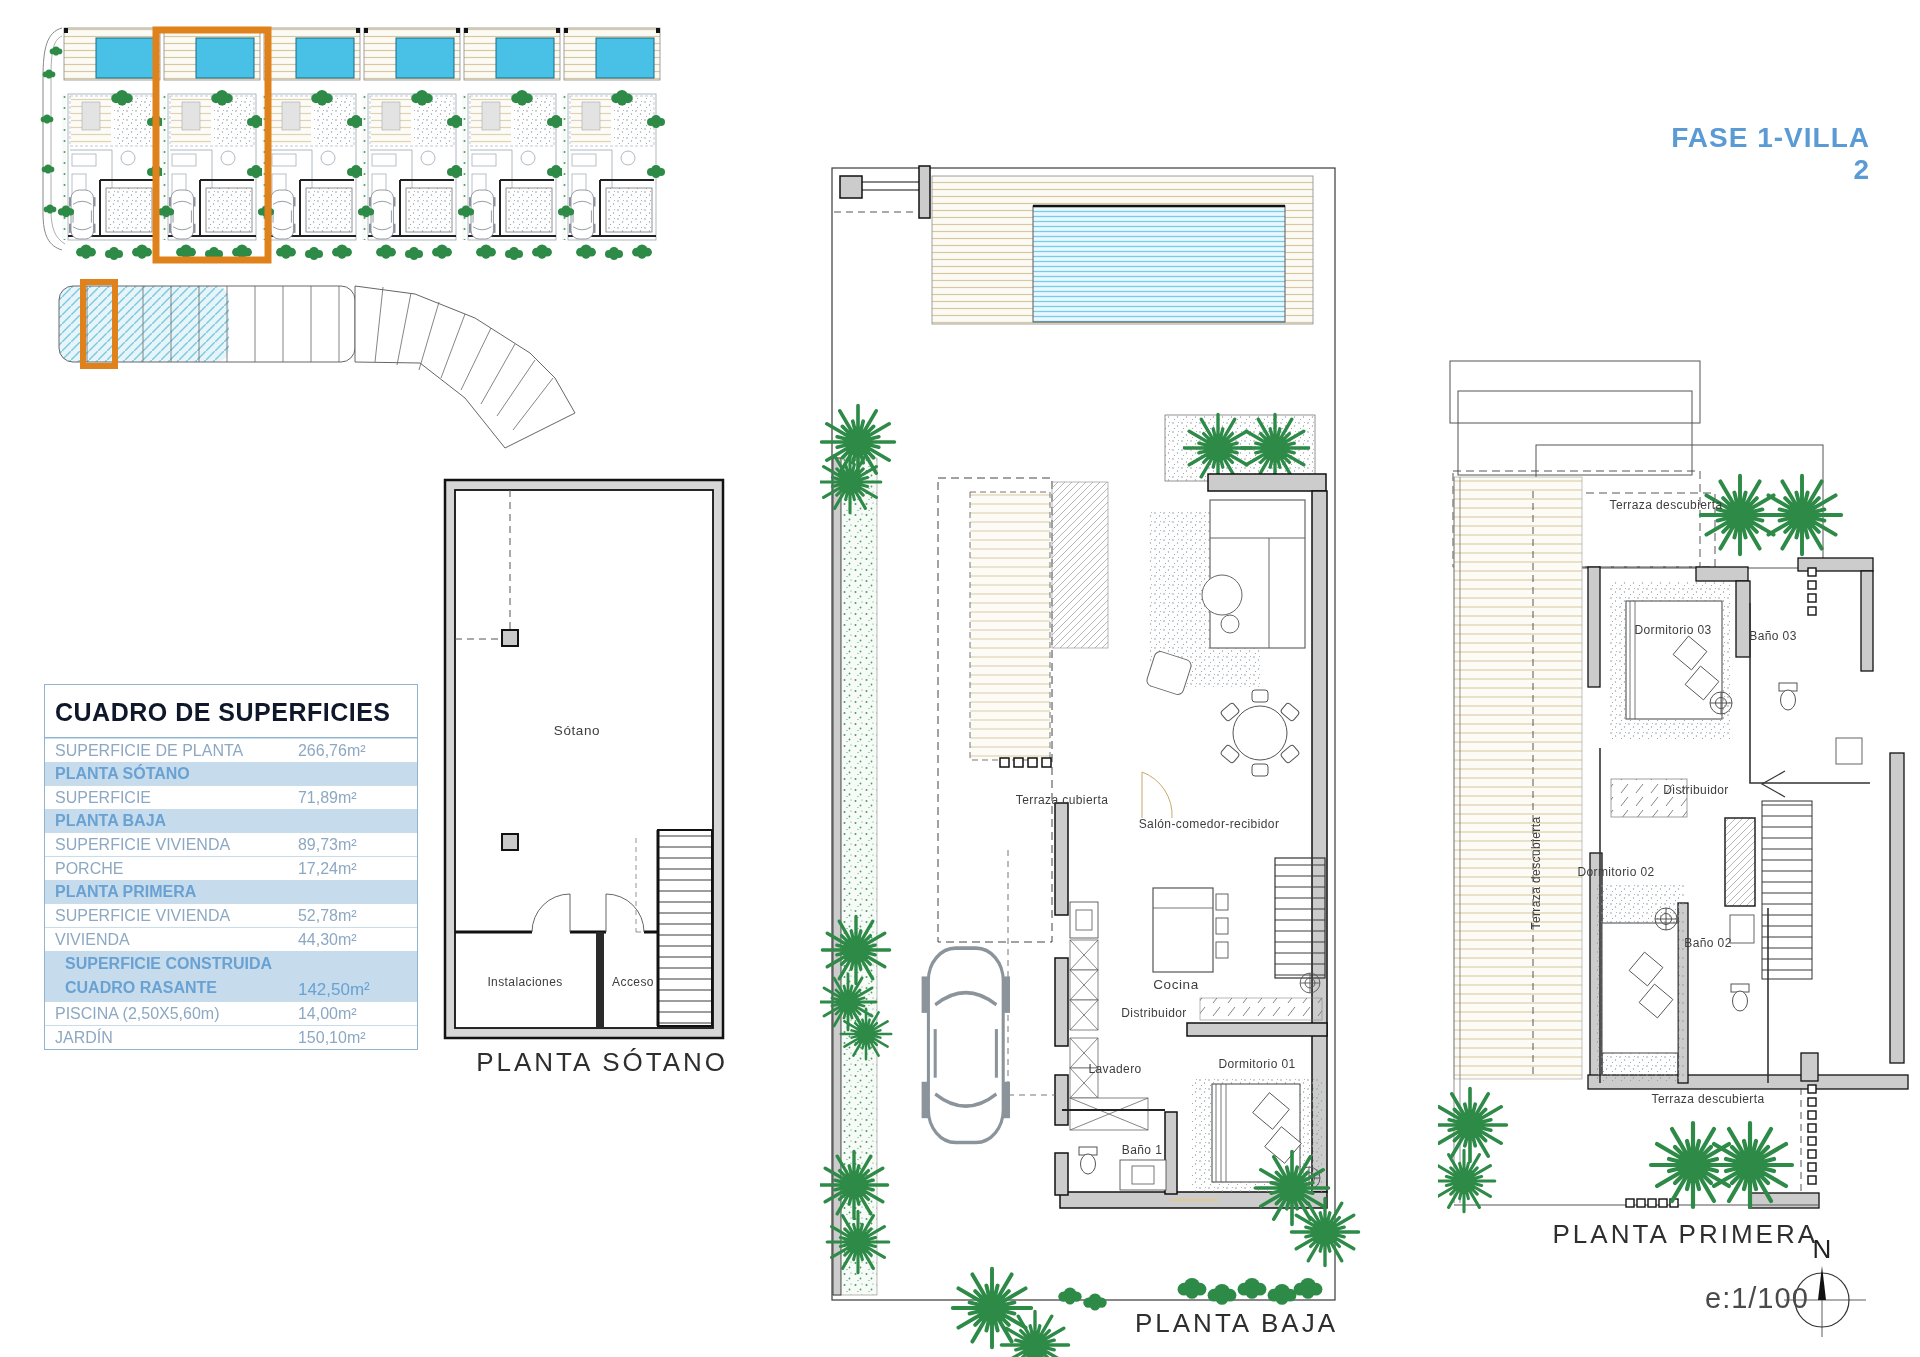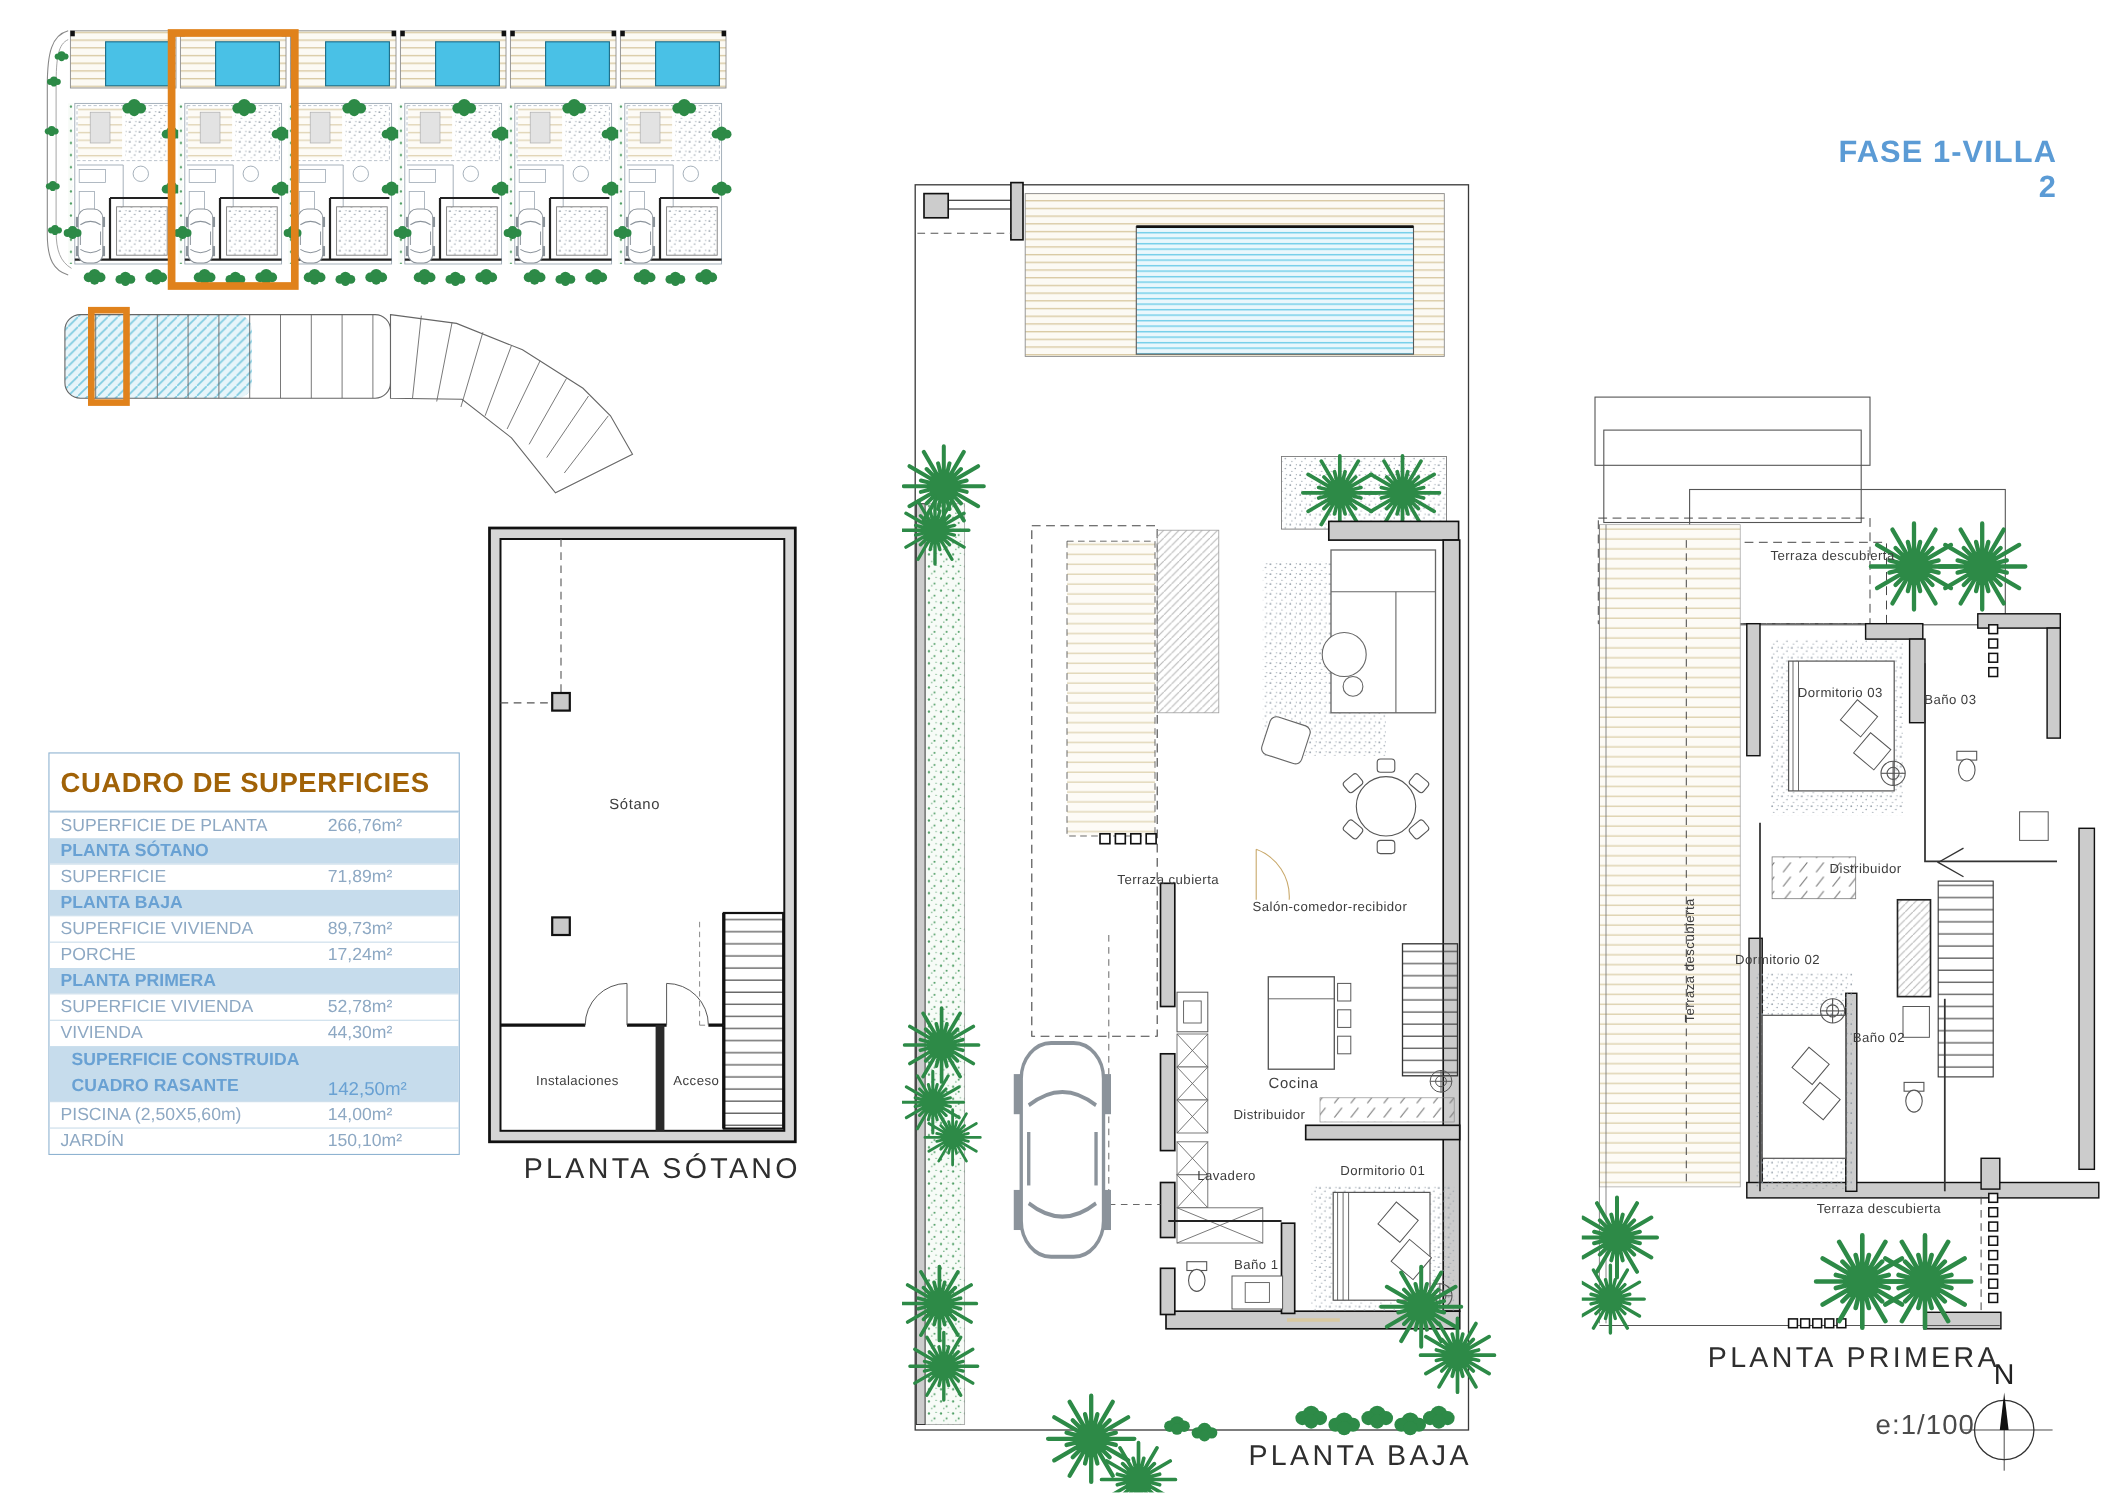--- a/index.html
+++ b/index.html
@@ -5,25 +5,25 @@
   html,body{margin:0;padding:0;background:#fff;}
   .page{position:relative;width:1920px;height:1357px;background:#ffffff;overflow:hidden;
         font-family:"Liberation Sans",sans-serif;}
   .abs{position:absolute;}
   svg text{font-family:"Liberation Sans",sans-serif;}
   .rlabel{font-size:13.5px;fill:#3d3d3d;letter-spacing:.6px;text-anchor:middle;}
   .rlabel-sm{font-size:12px;fill:#3d3d3d;letter-spacing:.4px;text-anchor:middle;}
   .ptitle{font-size:26px;fill:#2e2e2e;letter-spacing:3px;text-anchor:end;}
   .main-title{position:absolute;left:1655px;top:122px;width:215px;text-align:right;
       font-size:28px;font-weight:bold;color:#5B9BD5;letter-spacing:1px;}
-  .scale-label{position:absolute;left:1705px;top:1282px;font-size:25px;color:#4a4a4a;letter-spacing:1px;}
+  .scale-label{position:absolute;left:1705px;top:1282px;font-size:29px;color:#4a4a4a;letter-spacing:1px;}
   
   .s-table{position:absolute;left:44px;top:684px;width:372px;border:1.5px solid #8FB3D1;background:#fff;}
   .t-title{height:52px;line-height:54px;padding-left:10px;font-size:25px;font-weight:bold;
-      color:#a16207;letter-spacing:.5px;border-bottom:1px solid #8FB3D1;}
+      color:#0f172a;letter-spacing:.5px;border-bottom:1px solid #8FB3D1;}
   .t-row{position:relative;height:23px;line-height:23px;padding-left:10px;font-size:16px;
       color:#8da8c3;border-top:1px solid #c9dcea;}
   .t-row:first-of-type{border-top:none;}
   .t-row .t-val{position:absolute;left:68%;top:0;}
   .t-row-section{background:#c6dcec;color:#69A1D3;font-weight:bold;border-top:none;}
   .t-row-total{height:50px;background:#c6dcec;border-top:none;padding-left:20px;}
   .t-row-total .t-line{display:block;height:24px;line-height:26px;color:#69A1D3;font-weight:bold;font-size:16px;}
   .t-row-total .t-val{top:auto;bottom:0;color:#69A1D3;font-weight:normal;font-size:17px;}
 </style>
 </head>

